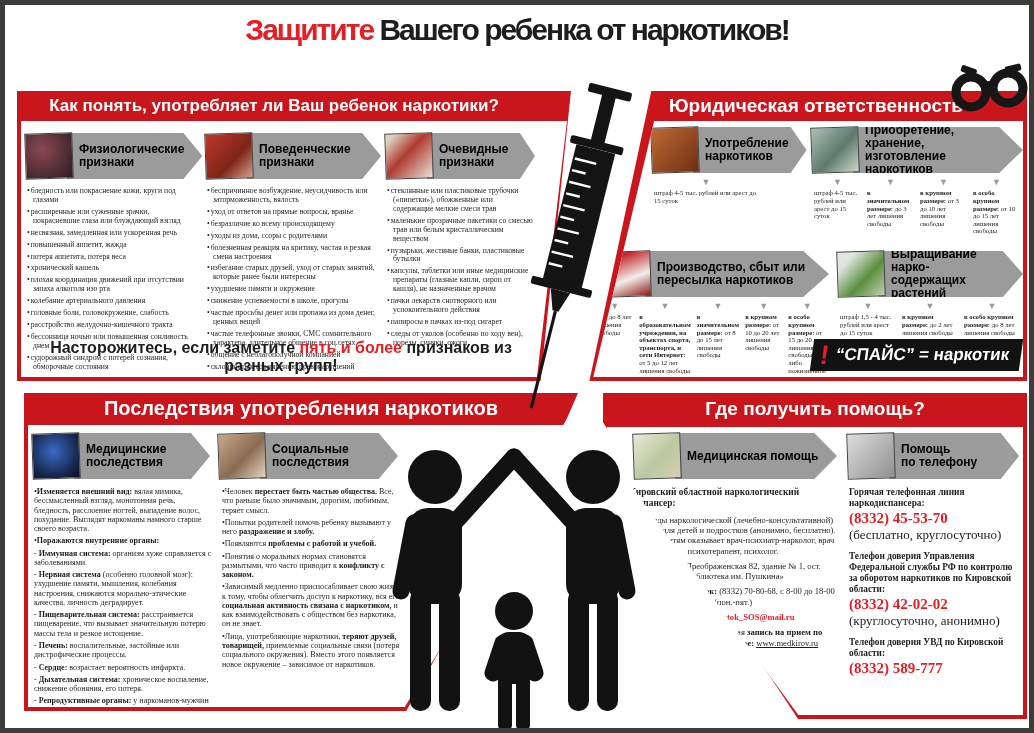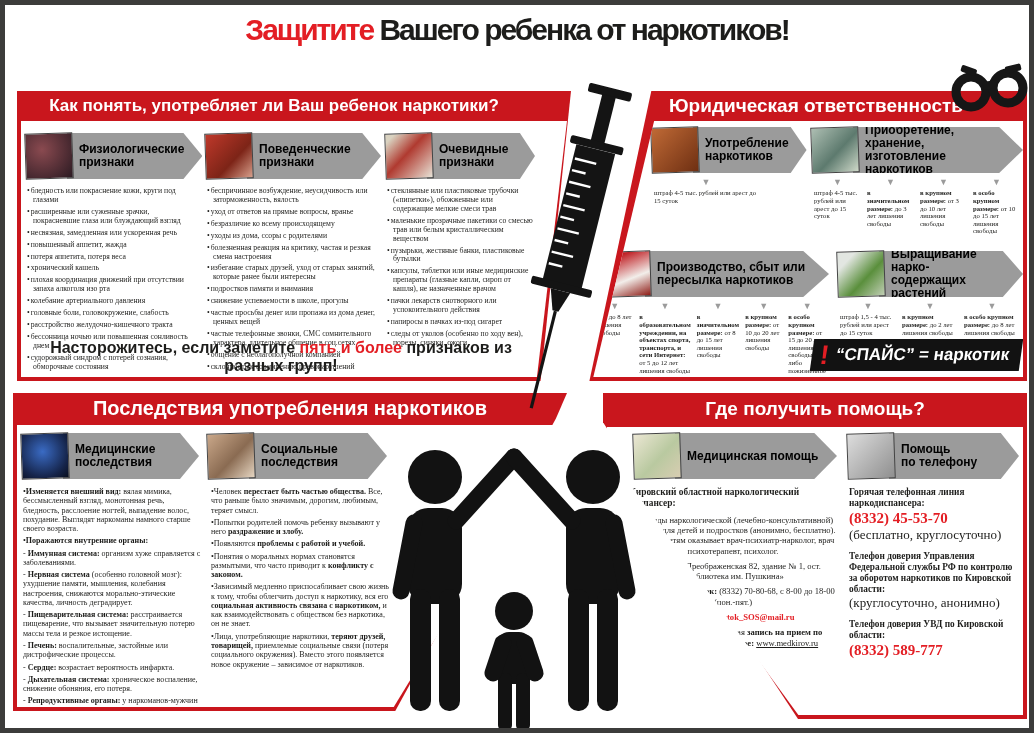--- a/index.html
+++ b/index.html
@@ -125,21 +125,21 @@
           <div class="sign-item">судорожный синдром с потерей сознания, обморочные состояния</div>
         </div>
       <div class="sign-col" style="left:186px;top:66px;width:174px;">
 
       <div class="sign-item">беспричинное возбуждение, неусидчивость или заторможенность, вялость</div>
           <div class="sign-item">уход от ответов на прямые вопросы, вранье</div>
           <div class="sign-item">безразличие ко всему происходящему</div>
           <div class="sign-item">уходы из дома, ссоры с родителями</div>
           <div class="sign-item">болезненная реакция на критику, частая и резкая смена настроения</div>
           <div class="sign-item">избегание старых друзей, уход от старых занятий, которые ранее были интересны</div>
-          <div class="sign-item">подростков памяти и внимания</div>
+          <div class="sign-item">ухудшение памяти и окружение</div>
           <div class="sign-item">снижение успеваемости в школе, прогулы</div>
           <div class="sign-item">частые просьбы денег или пропажа из дома денег, ценных вещей</div>
           <div class="sign-item">частые телефонные звонки, СМС сомнительного характера, длительное общение в соц.сетях</div>
           <div class="sign-item">общение с неблагополучной компанией</div>
           <div class="sign-item">склонность к совершению правонарушений</div>
           <div class="sign-item">неопрятность внешнего вида</div>
         </div>
       <div class="sign-col" style="left:366px;top:66px;width:146px;">
 
       <div class="sign-item">стеклянные или пластиковые трубочки («пипетки»), обожженные или содержащие мелкие смеси трав</div>
@@ -225,21 +225,21 @@
           </div>
       </div>
 
       <div class="spice">
         <span class="ex">!</span>
         <span class="tx">“СПАЙС” = наркотик</span>
       </div>
     </div>
   </div>
 
-  <div class="shape" style="left:8px;top:388px;width:554px;height:318px;--cp:polygon(0 0,100% 0,98% 8%,69% 100%,0 100%);">
+  <div class="shape" style="left:19px;top:388px;width:554px;height:318px;--cp:polygon(0 0,100% 0,98% 8%,69% 100%,0 100%);">
     <div class="bg"></div>
     <div class="panel-header" style="font-size:20px;padding-top:4px;">Последствия употребления наркотиков</div>
     <div class="inner" style="top:32px;">
       <div class="ahdr" style="left:4px;top:8px;width:178px;">
         <div class="photo ph-med"></div>
         <div class="arrow">
             <span>Медицинские
 последствия</span>
           </div>
       </div>
@@ -304,20 +304,21 @@
 
       <div class="phone-col" style="left:242px;top:60px;width:172px;">
 
       <div class="ph-entry">
           <div class="ph-label">Горячая телефонная линия наркодиспансера:</div>
           <div class="ph-num">(8332) 45-53-70</div>
           <div class="ph-note">(бесплатно, круглосуточно)</div>
         </div>
           <div class="ph-entry">
           <div class="ph-label">Телефон доверия Управления Федеральной службы РФ по контролю за оборотом наркотиков по Кировской области:</div>
+          <div class="ph-num">(8332) 42-02-02</div>
           <div class="ph-note">(круглосуточно, анонимно)</div>
         </div>
           <div class="ph-entry">
           <div class="ph-label">Телефон доверия УВД по Кировской области:</div>
           <div class="ph-num">(8332) 589-777</div>
           <div class="ph-note"></div>
         </div>
         </div>
     </div>
   </div>

